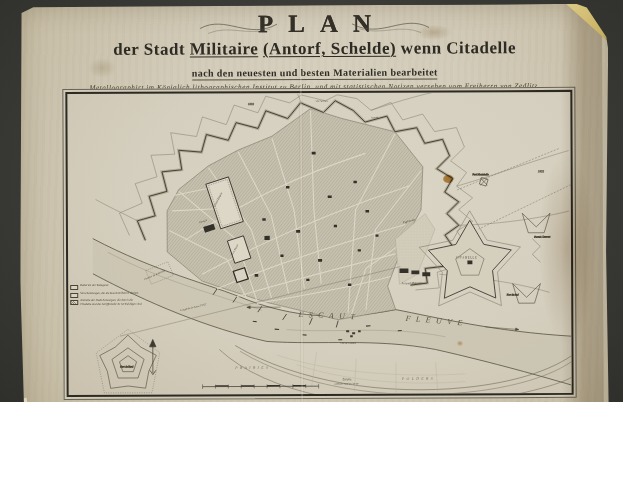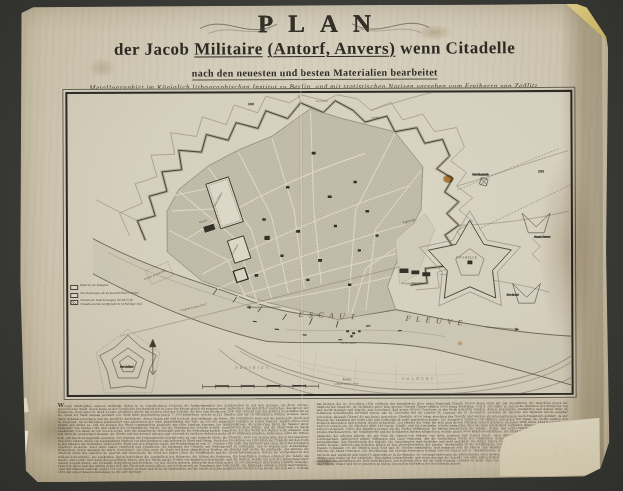--- a/index.html
+++ b/index.html
@@ -1,16 +1,16 @@
 <!DOCTYPE html>
 <html><head>
 <meta charset="utf-8">
 <style>
   html,body{margin:0;padding:0;}
-  .scene{position:relative;width:623px;height:491px;overflow:hidden;
+  .scene{position:relative;width:623px;height:402px;overflow:hidden;
     background:radial-gradient(ellipse at 50% 45%, #45453f 0%, #3b3b38 55%, #2f2f2c 100%);
     font-family:"Liberation Serif",serif;}
   .paper{position:absolute;left:19px;top:5px;width:590px;height:476px;
     transform:rotate(-0.25deg);
     background:radial-gradient(ellipse at 52% 38%, #dad4c3 0%, #d2cbb9 42%, #c7beA7 75%, #b2a589 100%);
     clip-path:polygon(0.6% 1.4%, 2.6% 0.2%, 94.6% 0%, 96.4% 0.8%, 99.7% 7%, 100% 9.5%, 99.5% 52%, 99.9% 92%, 98.4% 97.6%, 95.6% 99.3%, 55% 99.7%, 3% 100%, 1% 97.6%, 0.2% 58%);
     box-shadow:3px 4px 12px rgba(0,0,0,.55), inset 0 0 26px rgba(95,78,46,.30);}
   .paper::before{content:"";position:absolute;inset:0;pointer-events:none;opacity:.45;
     background:repeating-linear-gradient(92deg, rgba(120,100,65,.05) 0 3px, rgba(255,255,250,.04) 3px 7px);}
   
@@ -78,23 +78,23 @@
 
     <div class="title-block">
       <svg class="t-swash" viewBox="0 0 513 34">
         <path d="M142,18 C168,4 190,30 219,14" stroke="#4c473a" stroke-width="0.9" fill="none" opacity=".7"></path>
         <path d="M150,23 C172,14 188,26 212,19" stroke="#4c473a" stroke-width="0.6" fill="none" opacity=".5"></path>
         <path d="M294,14 C323,30 345,4 371,18" stroke="#4c473a" stroke-width="0.9" fill="none" opacity=".7"></path>
         <path d="M301,19 C325,26 341,14 363,23" stroke="#4c473a" stroke-width="0.6" fill="none" opacity=".5"></path>
       </svg>
       <div class="t-main">PLAN</div>
       <div class="t-line2">
-        <span>der Jacob</span>
+        <span>der Stadt</span>
         <span class="u">Militaire</span>
-        <span class="u">(Antorf, Anvers)</span>
+        <span class="u">(Antorf, Schelde)</span>
         <span>wenn Citadelle</span>
       </div>
       <div>
         <span class="t-line3">nach den neuesten und besten Materialien bearbeitet</span>
       </div>
       <div class="t-line4">Metallographirt im Königlich lithographischen Institut zu Berlin, und mit statistischen Notizen versehen vom Freiherrn von Zedlitz.</div>
     </div>
 
     <div class="map-frame">
       <div class="map-inner">

